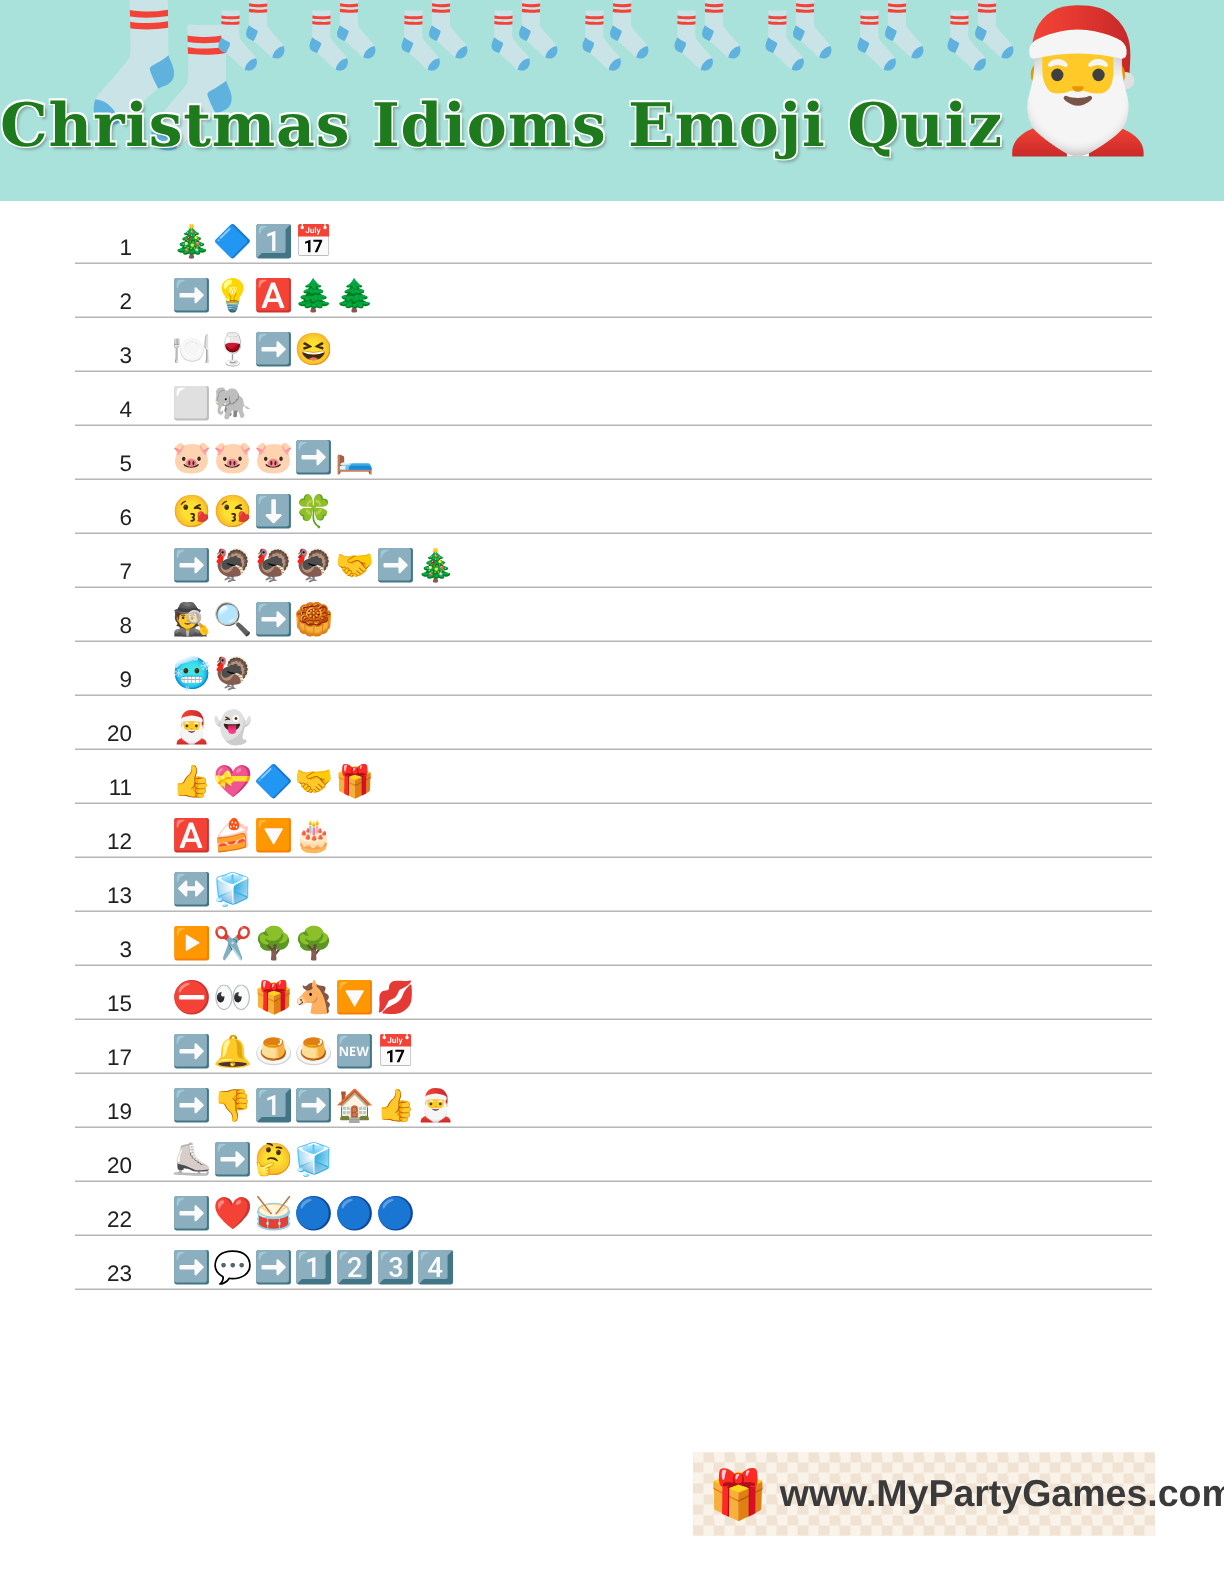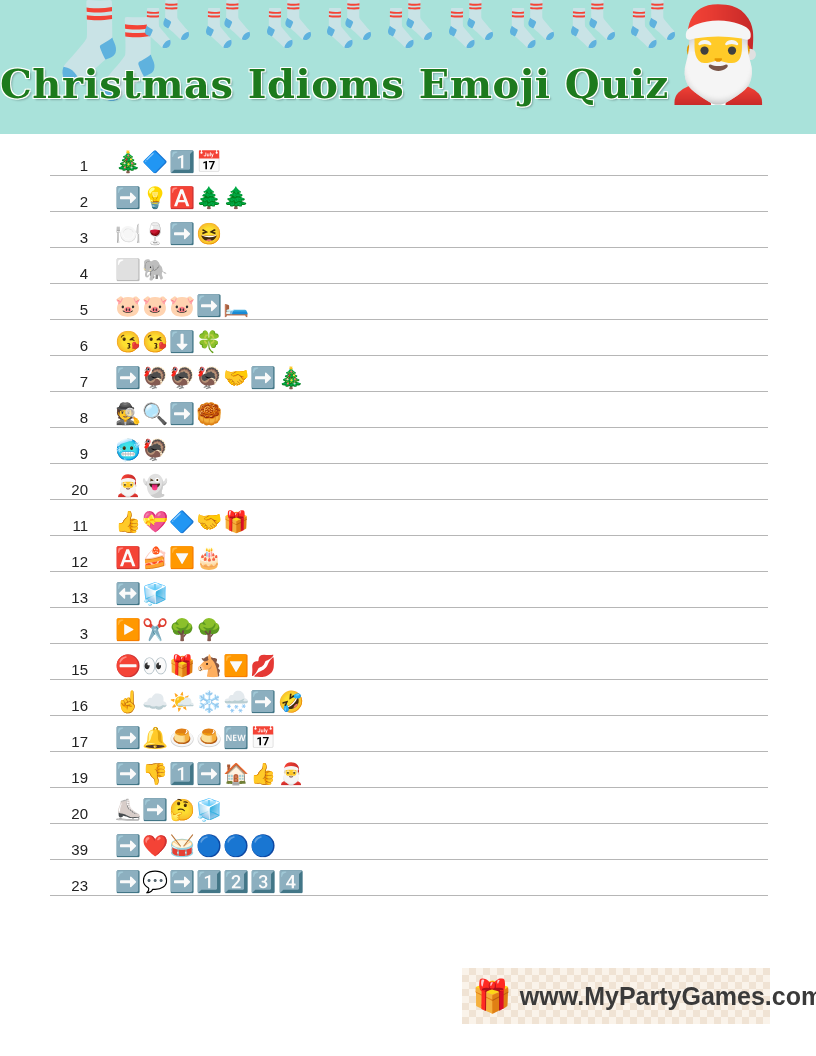--- a/index.html
+++ b/index.html
@@ -233,41 +233,36 @@
       <div class="q-num">3</div>
       <div class="q-emojis">▶️✂️🌳🌳</div>
       <div class="q-line"></div>
     </div>
     <div class="quiz-row">
       <div class="q-num">15</div>
       <div class="q-emojis">⛔👀🎁🐴🔽💋</div>
       <div class="q-line"></div>
     </div>
     <div class="quiz-row">
-      <div class="q-num">16</div>
-      <div class="q-emojis">☝️☁️🌤️❄️🌨️➡️🤣</div>
-      <div class="q-line"></div>
-    </div>
-    <div class="quiz-row">
       <div class="q-num">17</div>
       <div class="q-emojis">➡️🔔🍮🍮🆕📅</div>
       <div class="q-line"></div>
     </div>
     <div class="quiz-row">
       <div class="q-num">19</div>
       <div class="q-emojis">➡️👎1️⃣➡️🏠👍🎅</div>
       <div class="q-line"></div>
     </div>
     <div class="quiz-row">
       <div class="q-num">20</div>
       <div class="q-emojis">⛸️➡️🤔🧊</div>
       <div class="q-line"></div>
     </div>
     <div class="quiz-row">
-      <div class="q-num">39</div>
+      <div class="q-num">22</div>
       <div class="q-emojis">➡️❤️🥁🔵🔵🔵</div>
       <div class="q-line"></div>
     </div>
     <div class="quiz-row">
       <div class="q-num">23</div>
       <div class="q-emojis">➡️💬➡️1️⃣2️⃣3️⃣4️⃣</div>
       <div class="q-line"></div>
     </div>
   </div>
 

